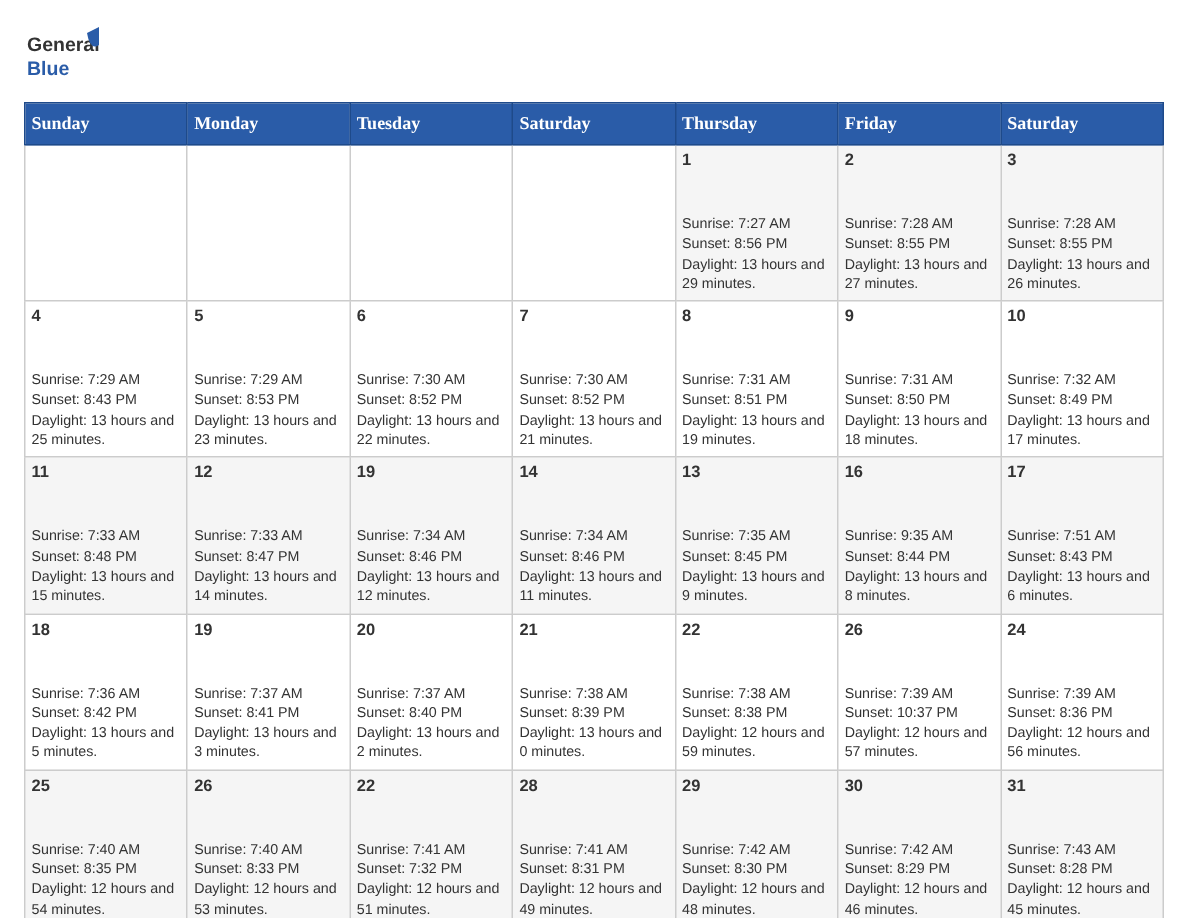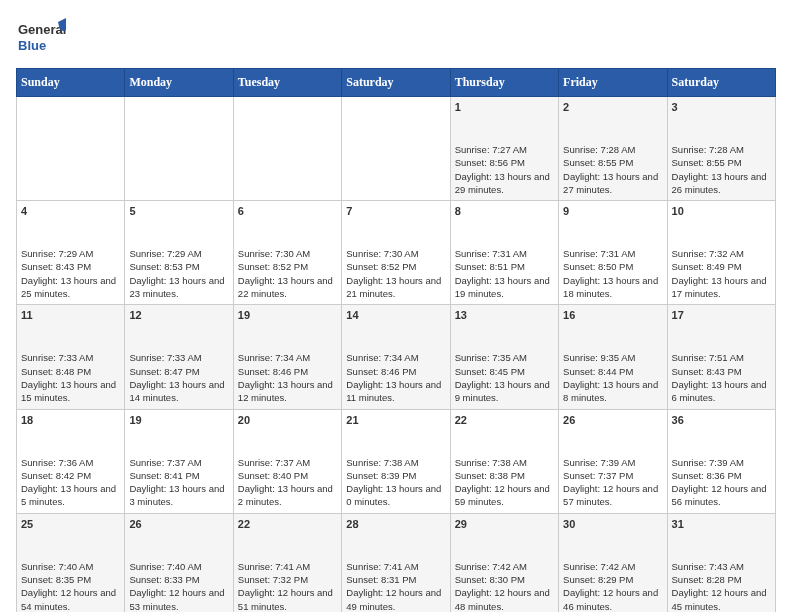--- a/index.html
+++ b/index.html
@@ -270,26 +270,26 @@
         <td>
           <span class="day-number">22</span>
           <div class="day-detail">Sunrise: 7:38 AM
 Sunset: 8:38 PM
 Daylight: 12 hours
 and 59 minutes.</div>
         </td>
         <td>
           <span class="day-number">26</span>
           <div class="day-detail">Sunrise: 7:39 AM
-Sunset: 7:37 PM
+Sunset: 10:37 PM
 Daylight: 12 hours
 and 57 minutes.</div>
         </td>
         <td>
-          <span class="day-number">36</span>
+          <span class="day-number">24</span>
           <div class="day-detail">Sunrise: 7:39 AM
 Sunset: 8:36 PM
 Daylight: 12 hours
 and 56 minutes.</div>
         </td>
       </tr>
       <tr>
         <td>
           <span class="day-number">25</span>
           <div class="day-detail">Sunrise: 7:40 AM

